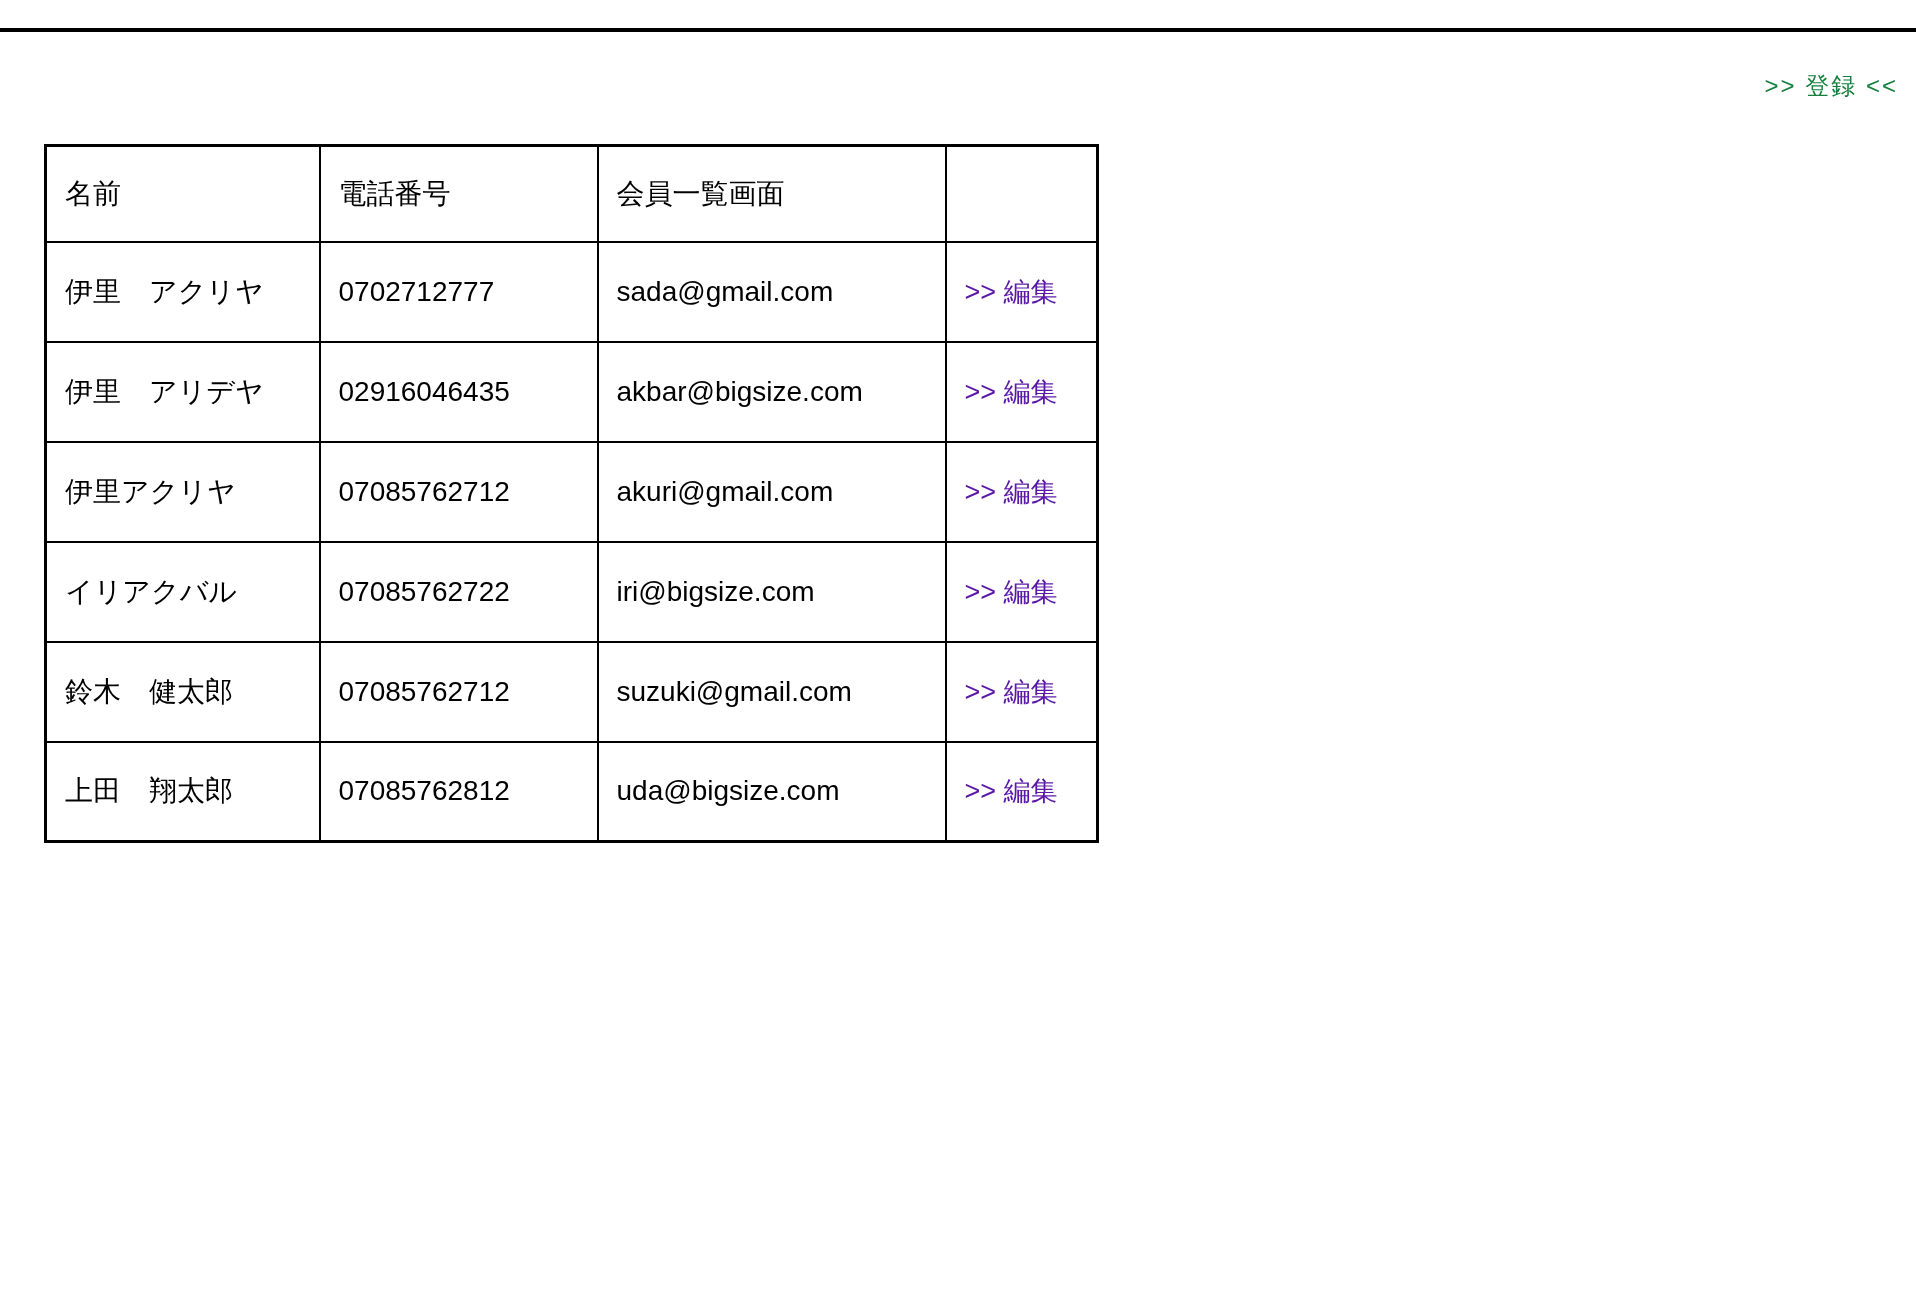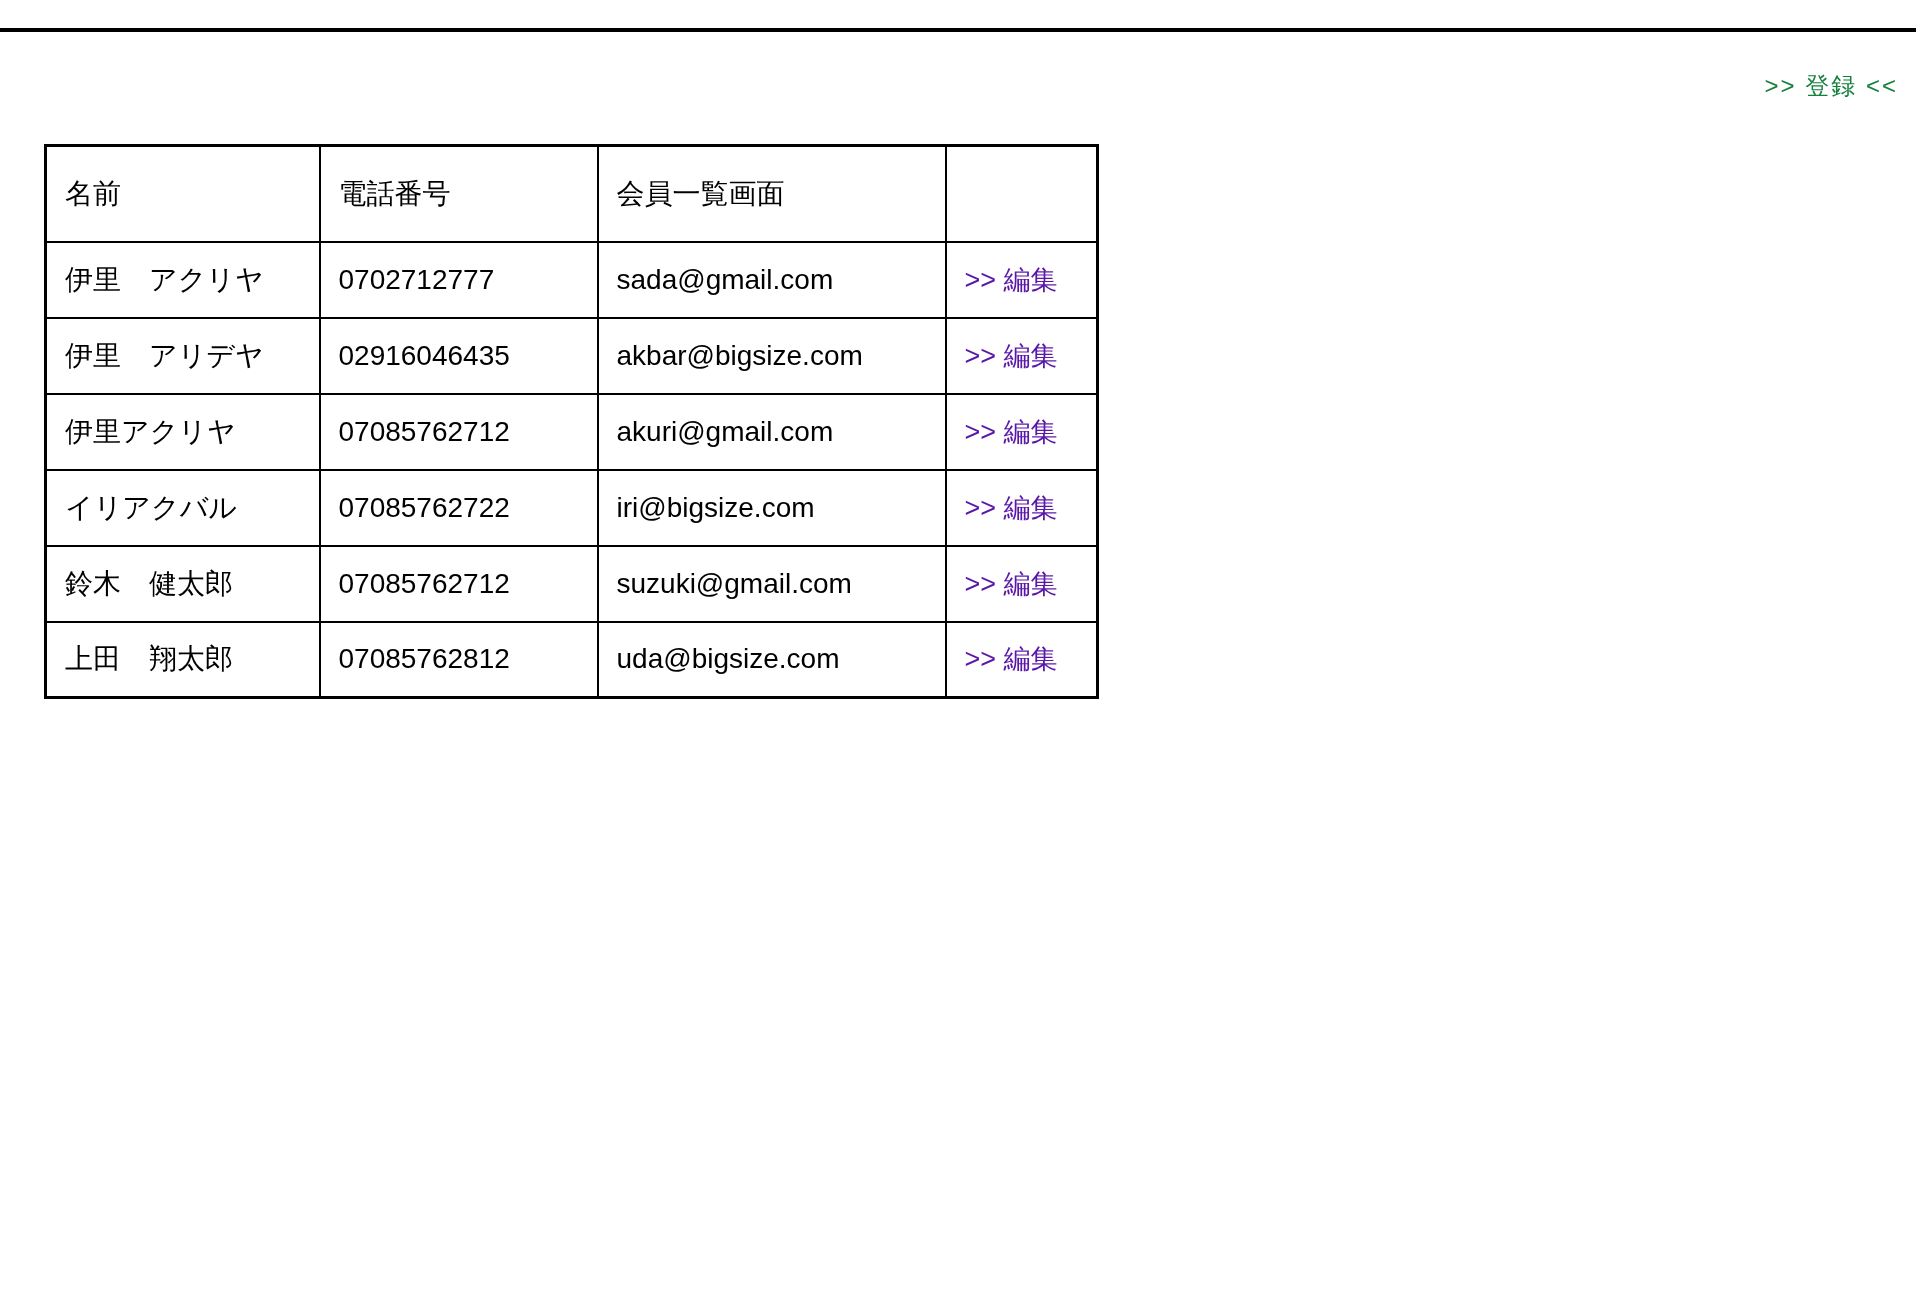--- a/index.html
+++ b/index.html
@@ -60,21 +60,21 @@
   }
 
   table.member-table td,
   table.member-table th {
     border: 2px solid #000000;
     font-size: 28px;
     font-weight: normal;
     text-align: left;
     vertical-align: middle;
     padding: 0 18px;
-    height: 76px;
+    height: 100px;
     box-sizing: border-box;
     white-space: nowrap;
     overflow: hidden;
   }
 
   col.col-name  { width: 274px; }
   col.col-tel   { width: 278px; }
   col.col-mail  { width: 348px; }
   col.col-edit  { width: 152px; }
 

